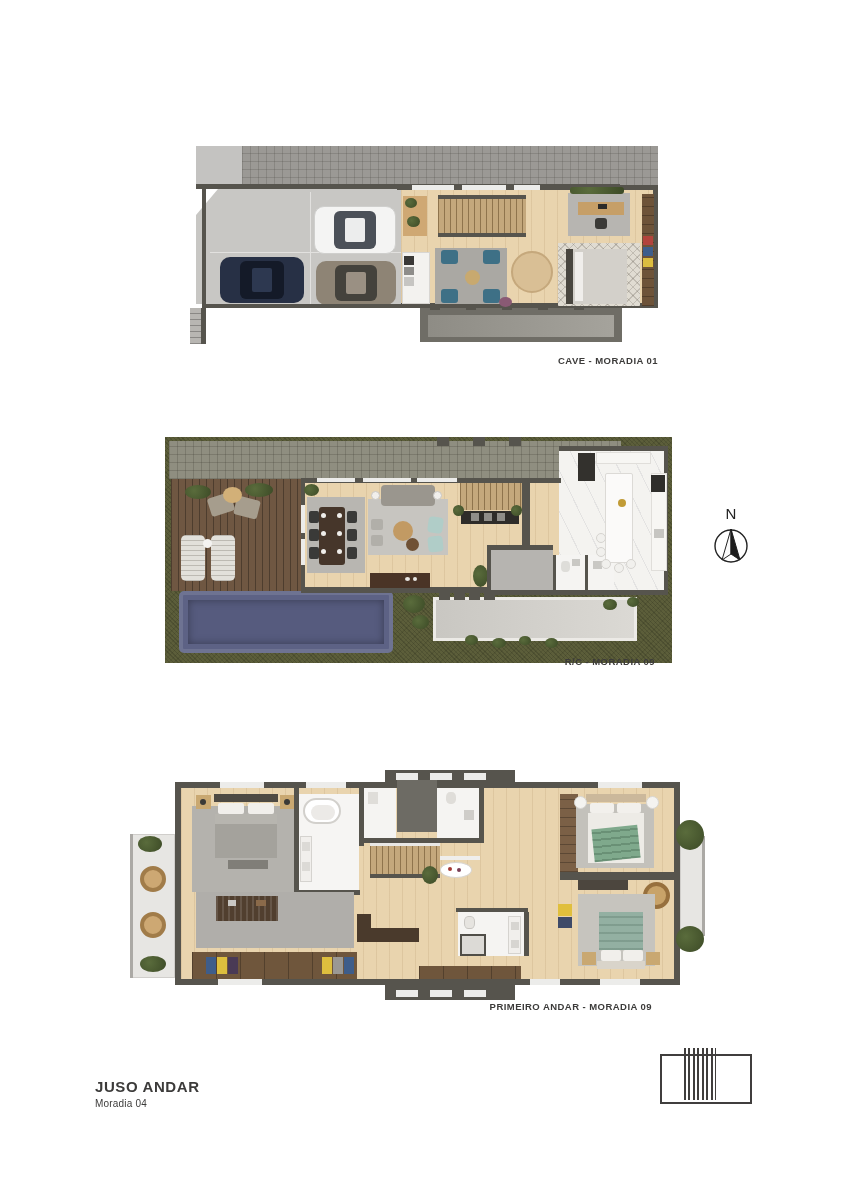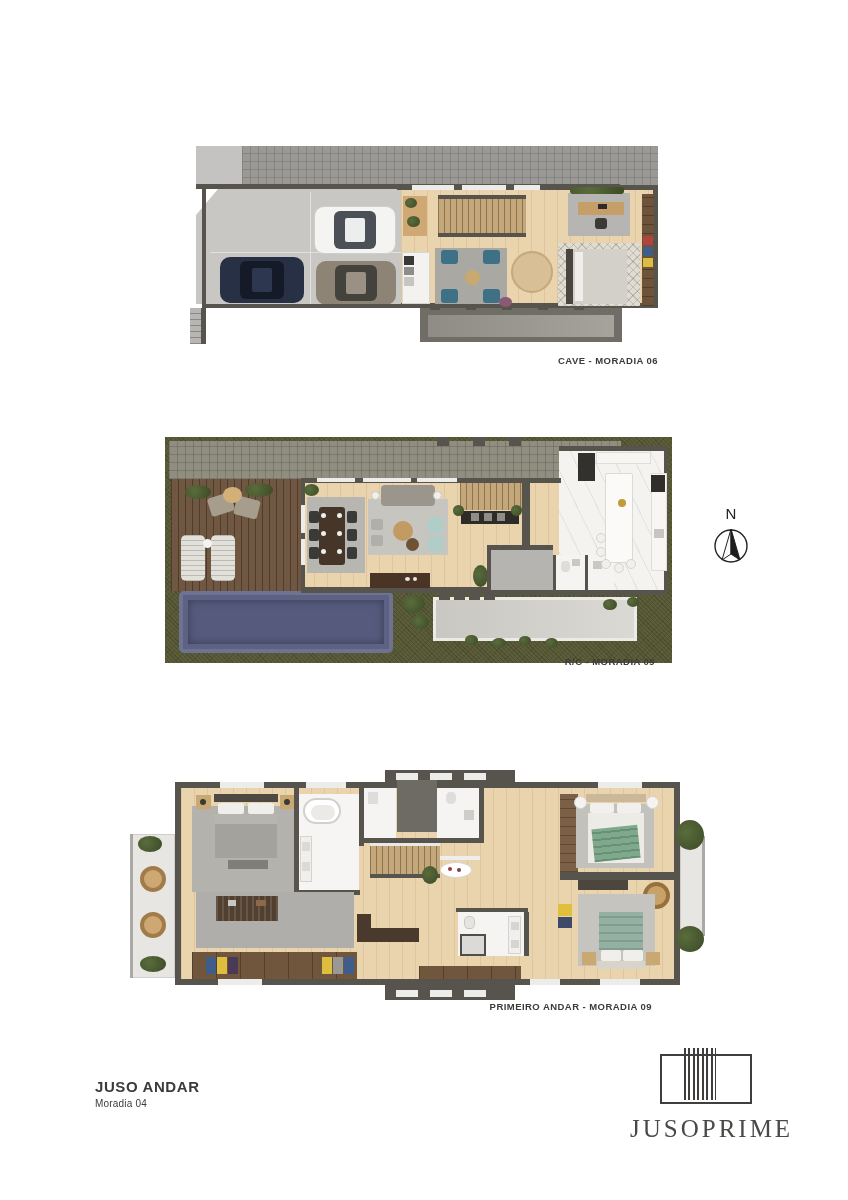--- a/index.html
+++ b/index.html
@@ -114,21 +114,21 @@
   <div class="rugd" style="left:362px;top:103px;width:82px;height:63px"></div>
   <div style="left:370px;top:109px;width:7px;height:55px;background:#49463f"></div>
   <div style="left:377px;top:109px;width:54px;height:55px;background:#d3d0ca"></div>
   <div style="left:379px;top:112px;width:8px;height:49px;background:#f0eeeb"></div>
 
   <div class="shelfv" style="left:446px;top:54px;width:12px;height:112px;background-color:#6d5339"></div>
   <div style="left:447px;top:96px;width:10px;height:9px;background:#b2433c"></div>
   <div style="left:447px;top:107px;width:10px;height:9px;background:#3e5e8b"></div>
   <div style="left:447px;top:118px;width:10px;height:9px;background:#dcbd3f"></div>
 </div>
-<div class="cap" style="right:190px;top:355px">CAVE - MORADIA 06</div>
+<div class="cap" style="right:190px;top:355px">CAVE - MORADIA 01</div>
 
 <div class="plan" id="plan-rc" style="left:165px;top:437px;width:507px;height:226px">
   <div class="grass" style="left:0;top:0;width:507px;height:226px"></div>
   <div class="paving2" style="left:4px;top:4px;width:452px;height:38px"></div>
   <div class="w" style="left:272px;top:0;width:12px;height:9px"></div>
   <div class="w" style="left:308px;top:0;width:12px;height:9px"></div>
   <div class="w" style="left:344px;top:0;width:12px;height:9px"></div>
 
   <div class="deck" style="left:6px;top:42px;width:130px;height:112px"></div>
   <div class="grn" style="left:20px;top:48px;width:26px;height:14px"></div>
@@ -372,14 +372,13 @@
 
 <div id="footer">
   <div class="t">JUSO ANDAR</div>
   <div class="s">Moradia 04</div>
 </div>
 
 <div id="logo">
   <div class="mark">
     <div class="stripes"></div>
   </div>
-  <div class="word">JUSOPRIME</div>
 </div>
 
 </body></html>

